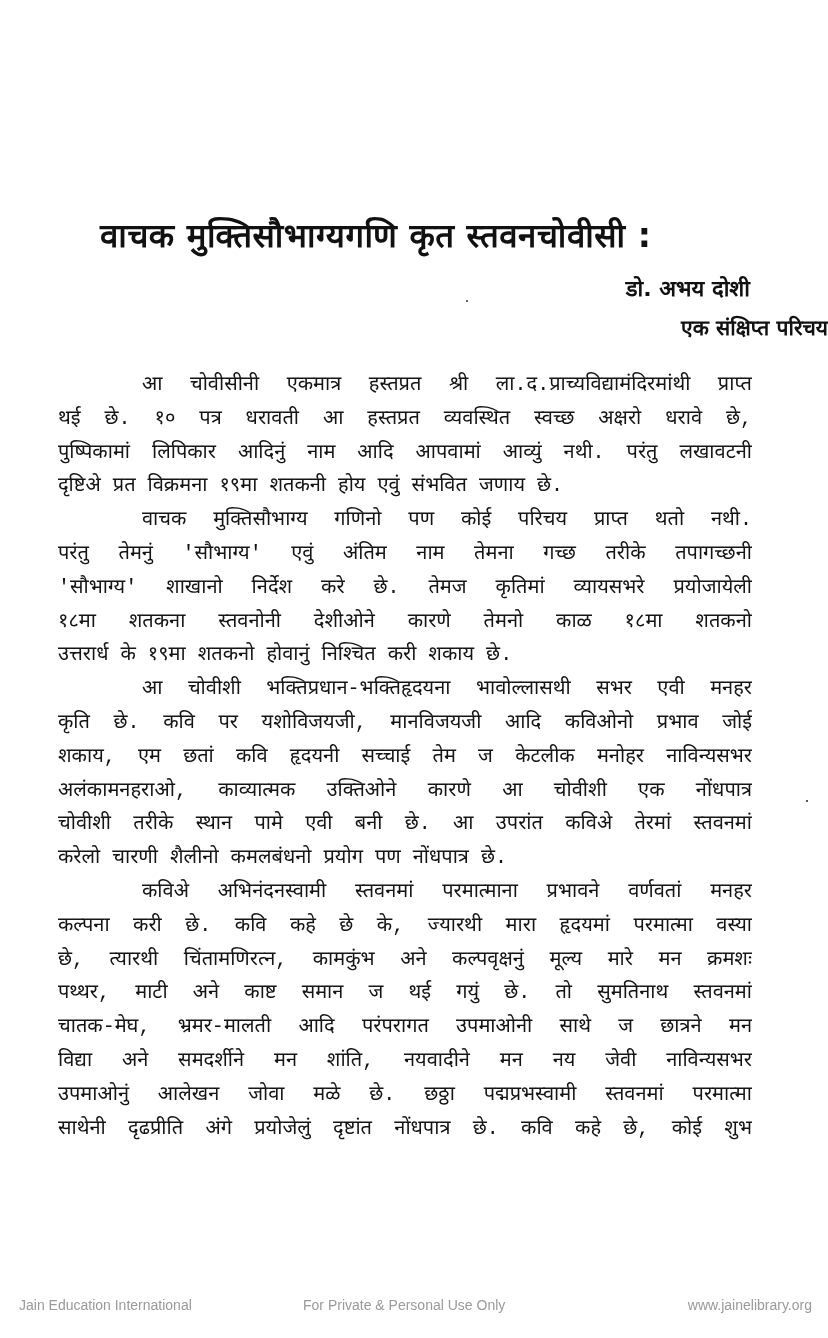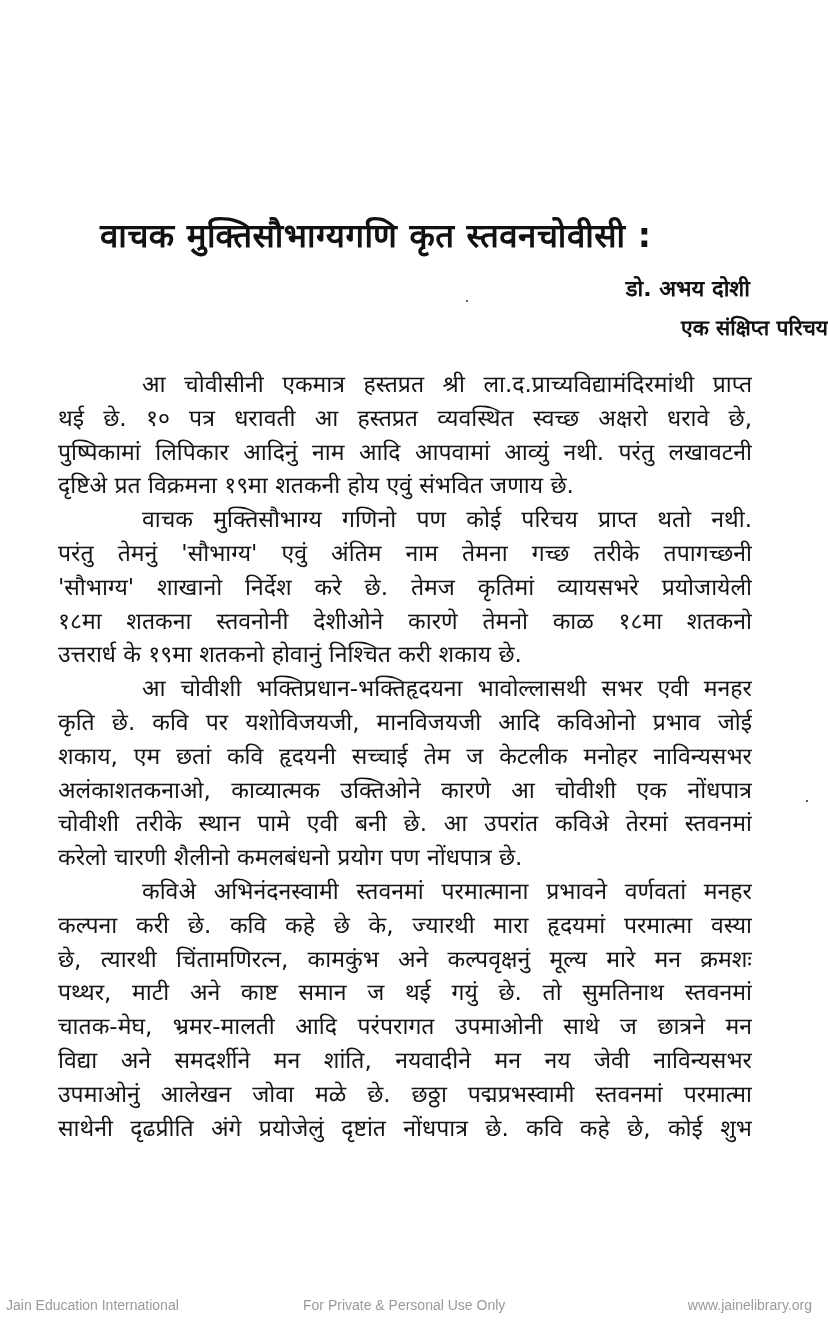--- a/index.html
+++ b/index.html
@@ -20,30 +20,30 @@
     }
     .dot { position: absolute; left: 466px; top: 300px; width: 2px; height: 2px; background:#333; border-radius:1px; }
     .subtitle {
       position: absolute; left: 0; width: 828px; top: 313px; text-align: right;
       font-size: 21px; font-weight: bold; color: #111;
     }
     .body-text {
       position: absolute; left: 58px; width: 694px; top: 368px;
     }
     .line {
-      height: 33.8px; line-height: 33.8px; font-size: 23px; white-space: nowrap;
-      text-align: justify; text-align-last: justify; overflow: hidden;
+      height: 33.8px; line-height: 33.8px; font-size: 20px; white-space: nowrap;
+      text-align: justify; text-align-last: justify; overflow: hidden; font-family: Liberation Mono, monospace;
     }
     .line.indent { padding-left: 84px; }
     .line.last { text-align-last: left; }
     .footer {
       position: absolute; top: 1297px; font-family: "Liberation Sans", sans-serif;
       font-size: 14px; color: #9a9a9a; white-space: nowrap;
     }
-    .footer.left { left: 6px; }
+    .footer.left { left: 19px; }
     .footer.center { left: 303px; }
     .footer.right { right: 16px; }
     .stray { position:absolute; width:2px; height:2px; background:#555; }
   </style>
 </head>
 <body>
 
 <div class="page">
   <div class="title">वाचक मुक्तिसौभाग्यगणि कृत स्तवनचोवीसी :</div>
   <div class="author">डो. अभय दोशी</div>
@@ -59,21 +59,21 @@
 
     <div class="line indent">वाचक मुक्तिसौभाग्य गणिनो पण कोई परिचय प्राप्त थतो नथी.</div>
     <div class="line">परंतु तेमनुं 'सौभाग्य' एवुं अंतिम नाम तेमना गच्छ तरीके तपागच्छनी</div>
     <div class="line">'सौभाग्य' शाखानो निर्देश करे छे. तेमज कृतिमां व्यायसभरे प्रयोजायेली</div>
     <div class="line">१८मा शतकना स्तवनोनी देशीओने कारणे तेमनो काळ १८मा शतकनो</div>
     <div class="line last">उत्तरार्ध के १९मा शतकनो होवानुं निश्चित करी शकाय छे.</div>
 
     <div class="line indent">आ चोवीशी भक्तिप्रधान-भक्तिहृदयना भावोल्लासथी सभर एवी मनहर</div>
     <div class="line">कृति छे. कवि पर यशोविजयजी, मानविजयजी आदि कविओनो प्रभाव जोई</div>
     <div class="line">शकाय, एम छतां कवि हृदयनी सच्चाई तेम ज केटलीक मनोहर नाविन्यसभर</div>
-    <div class="line">अलंकाशतकनाओ, काव्यात्मक उक्तिओने कारणे आ चोवीशी एक नोंधपात्र</div>
+    <div class="line">अलंकामनहराओ, काव्यात्मक उक्तिओने कारणे आ चोवीशी एक नोंधपात्र</div>
     <div class="line">चोवीशी तरीके स्थान पामे एवी बनी छे. आ उपरांत कविअे तेरमां स्तवनमां</div>
     <div class="line last">करेलो चारणी शैलीनो कमलबंधनो प्रयोग पण नोंधपात्र छे.</div>
 
     <div class="line indent">कविअे अभिनंदनस्वामी स्तवनमां परमात्माना प्रभावने वर्णवतां मनहर</div>
     <div class="line">कल्पना करी छे. कवि कहे छे के, ज्यारथी मारा हृदयमां परमात्मा वस्या</div>
     <div class="line">छे, त्यारथी चिंतामणिरत्न, कामकुंभ अने कल्पवृक्षनुं मूल्य मारे मन क्रमशः</div>
     <div class="line">पथ्थर, माटी अने काष्ट समान ज थई गयुं छे. तो सुमतिनाथ स्तवनमां</div>
     <div class="line">चातक-मेघ, भ्रमर-मालती आदि परंपरागत उपमाओनी साथे ज छात्रने मन</div>
     <div class="line">विद्या अने समदर्शीने मन शांति, नयवादीने मन नय जेवी नाविन्यसभर</div>
     <div class="line">उपमाओनुं आलेखन जोवा मळे छे. छठ्ठा पद्मप्रभस्वामी स्तवनमां परमात्मा</div>

